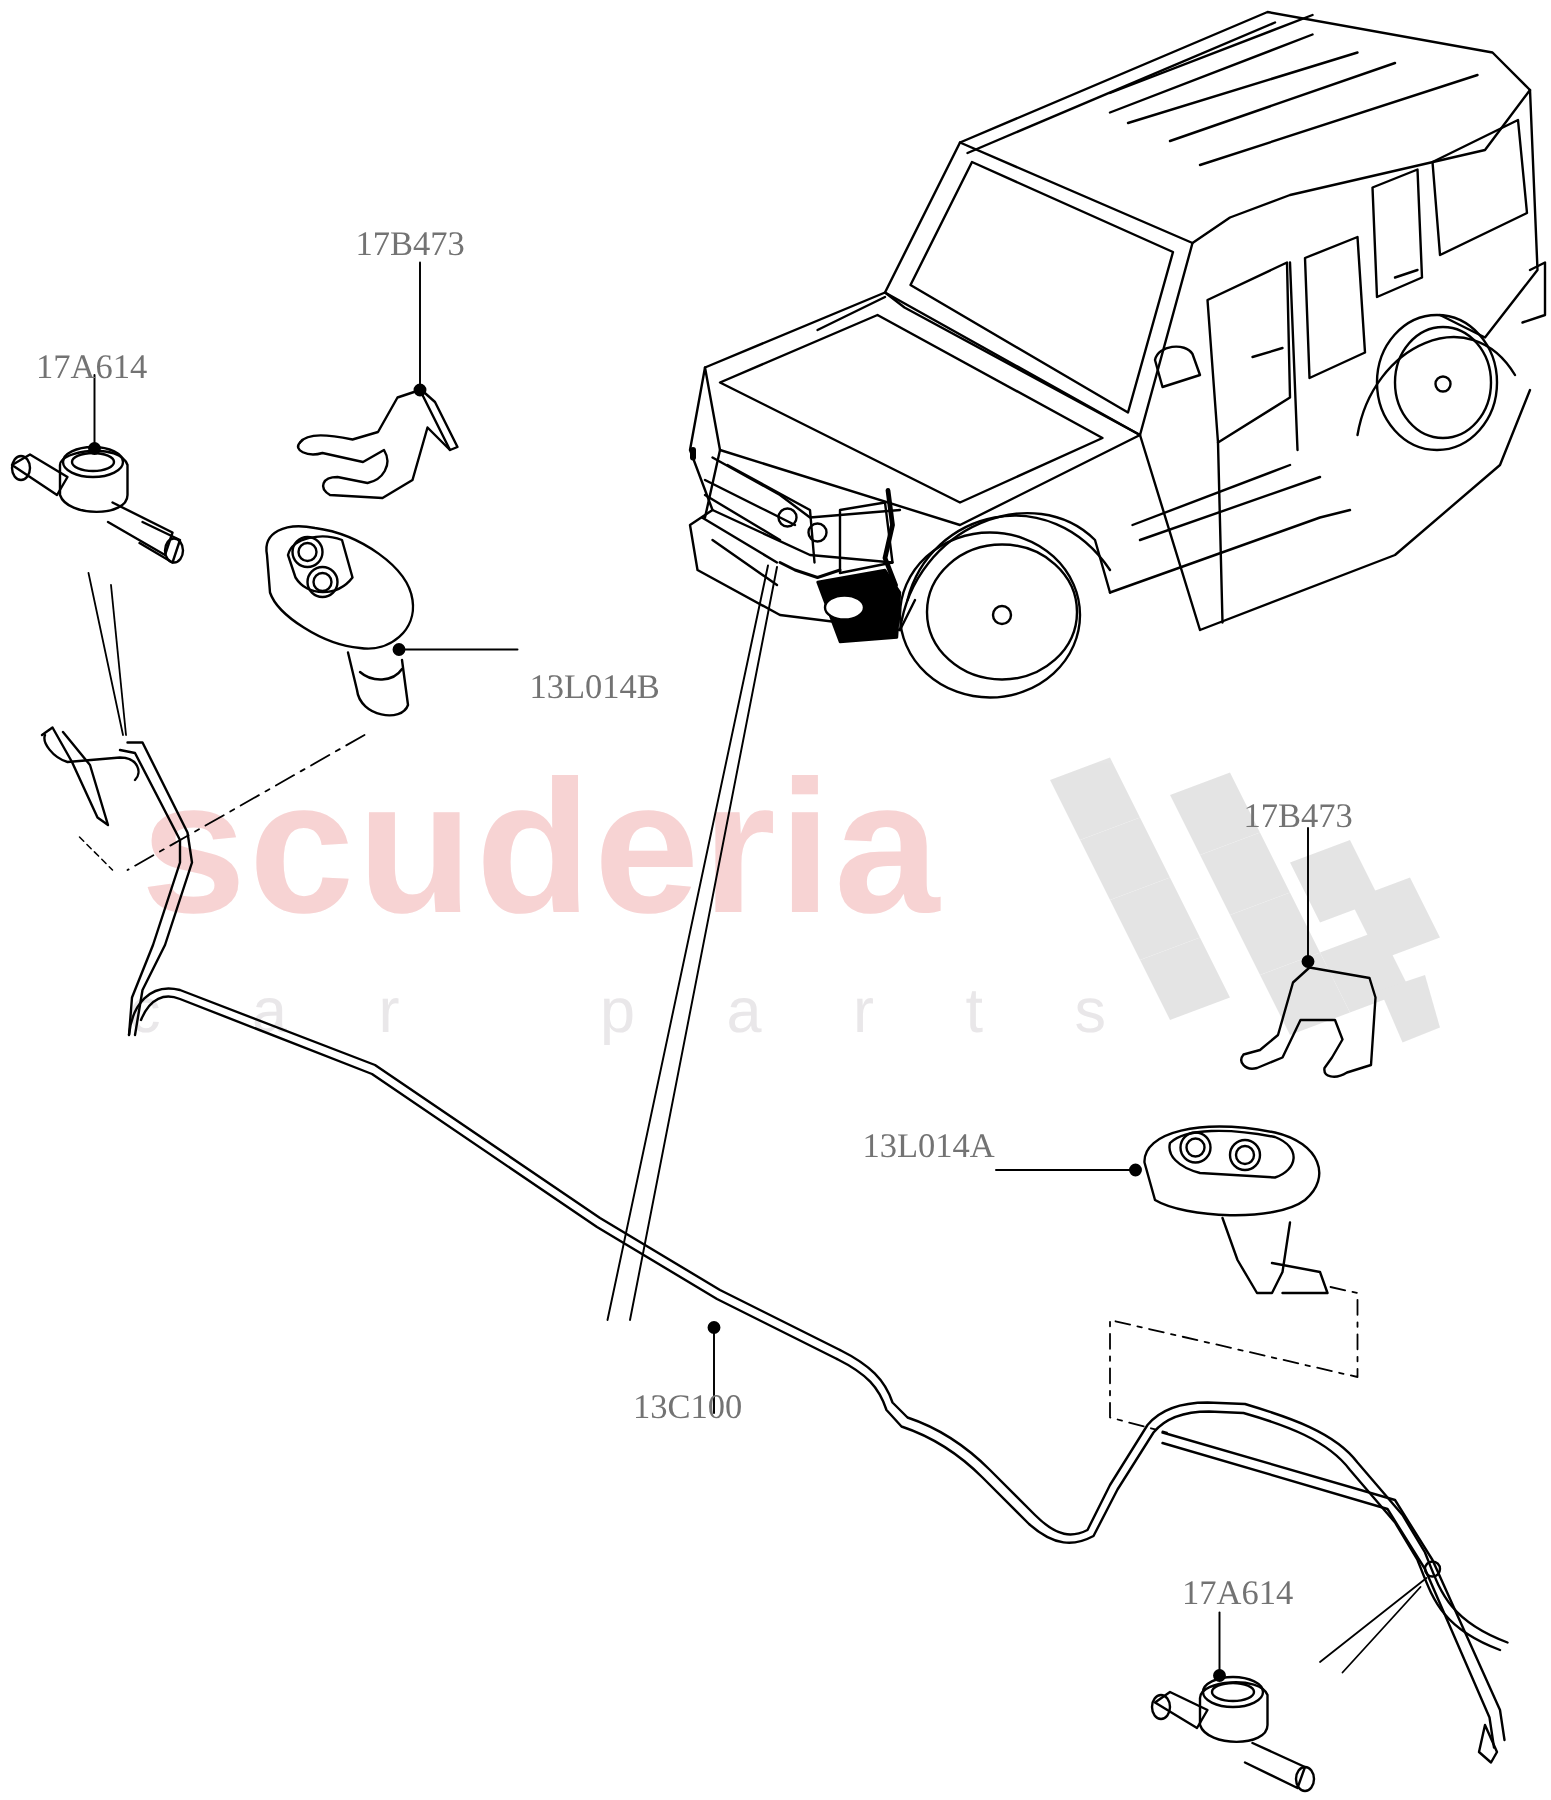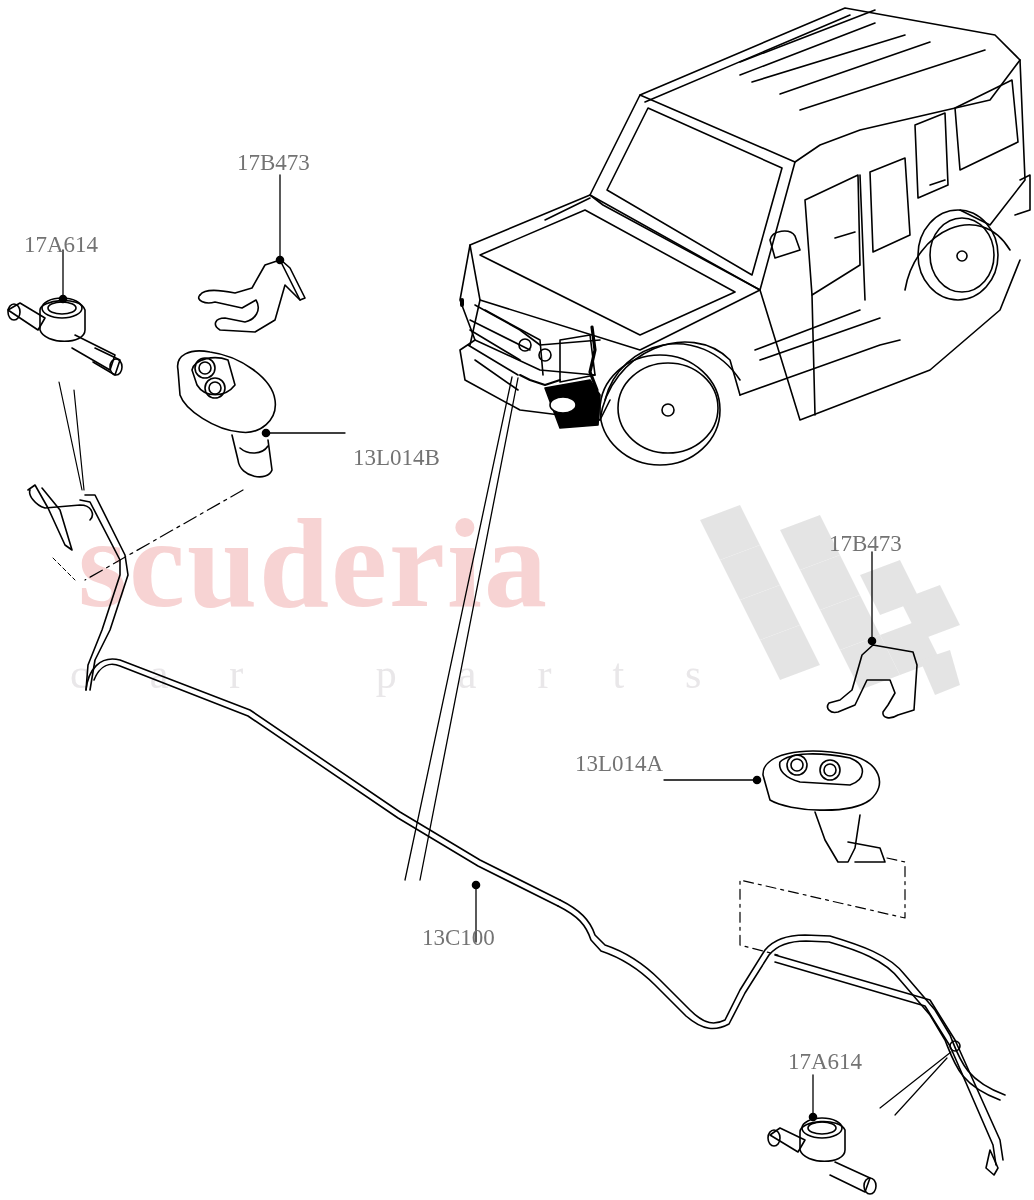--- a/index.html
+++ b/index.html
@@ -1,19 +1,19 @@
 <!DOCTYPE html>
 <html><head>
 <meta charset="utf-8">
 <style>
   html, body { margin:0; padding:0; background:#ffffff; }
   body { width:1034px; height:1200px; position:relative; overflow:hidden; font-family:"Liberation Sans", sans-serif; }
   #diagram { position:absolute; left:0; top:0; width:1034px; height:1200px; }
   .label { position:absolute; color:#737373; font-size:23px; font-family:Liberation Serif, serif; white-space:nowrap; line-height:1; cursor:pointer; }
-  .wm-text { position:absolute; font-family:Liberation Serif, serif; font-weight:bold; pointer-events:none; }
+  .wm-text { position:absolute; font-family:Liberation Sans, sans-serif; font-weight:bold; pointer-events:none;margin-left:16px; }
   .wm-main { left:78px; top:492px; font-size:126px; color:#f7d3d3; letter-spacing:2px; }
   .wm-sub { left:70px; top:650px; font-size:42px; color:#e9e7e9; letter-spacing:61px; font-weight:normal; }
 </style>
 </head>
 <body>
 
 <div id="diagram">
 
   <svg width="1034" height="1200" style="position:absolute;left:0;top:0;">
     <g fill="#e2e2e2" opacity="0.9">

